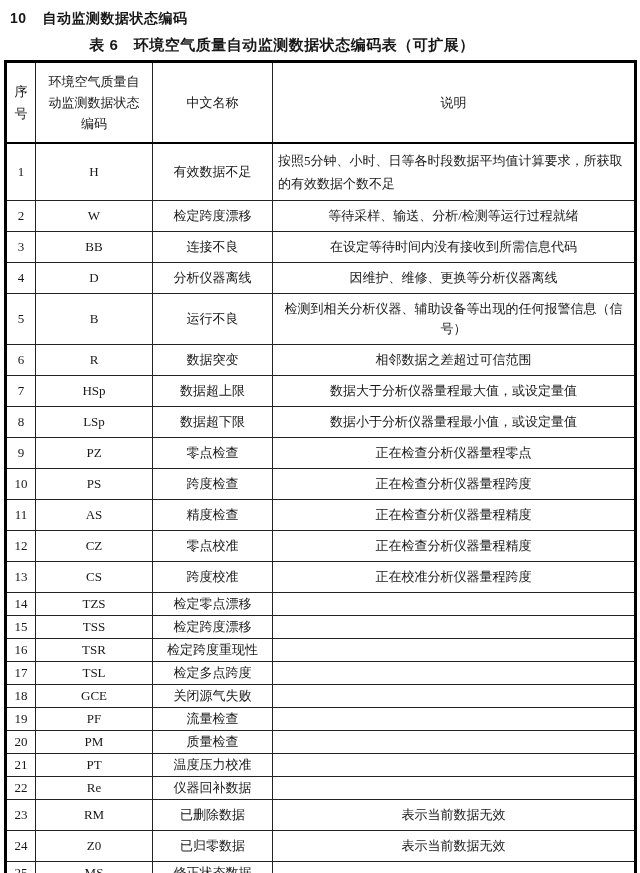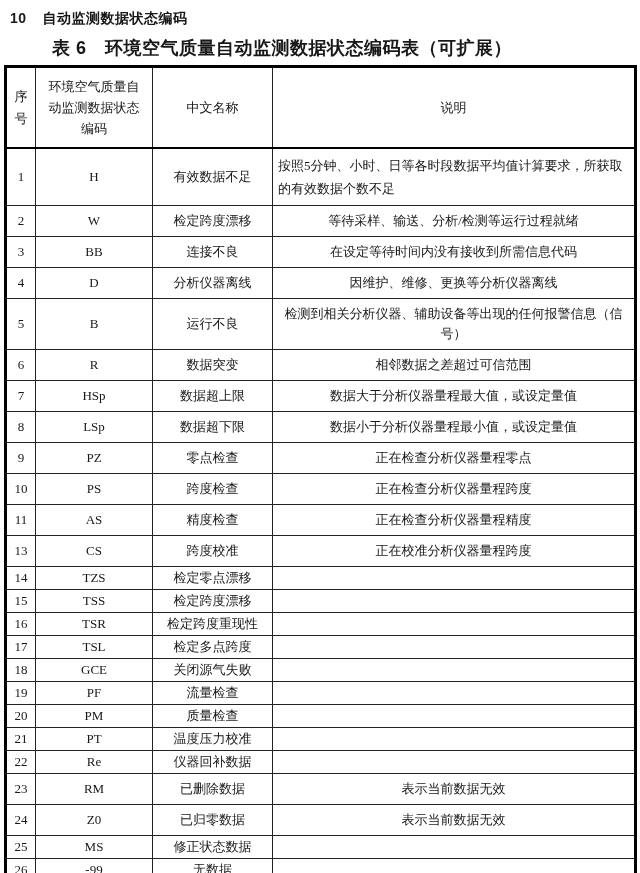--- a/index.html
+++ b/index.html
@@ -28,21 +28,21 @@
   .intro {
     font-size: 14.5px;
     line-height: 27px;
     text-align: justify;
     text-indent: 2em;
     margin: 25px 3px 0 3px;
   }
   .table-caption {
     font-family: "Liberation Sans", "DejaVu Sans", sans-serif;
     font-weight: bold;
-    font-size: 18px;
+    font-size: 15px;
     text-align: center;
     margin: 8px 0 5px 0;
     letter-spacing: 0.5px;
   }
   table.status-table {
     width: 633px;
     margin-left: 0px;
     border-collapse: collapse;
     table-layout: fixed;
     border: 3px solid #000;
@@ -164,20 +164,26 @@
           <td class="cell-name">跨度检查</td>
           <td class="cell-desc">正在检查分析仪器量程跨度</td>
         </tr>
         <tr>
           <td class="cell-no">11</td>
           <td class="cell-code">AS</td>
           <td class="cell-name">精度检查</td>
           <td class="cell-desc">正在检查分析仪器量程精度</td>
         </tr>
         <tr>
+          <td class="cell-no">12</td>
+          <td class="cell-code">CZ</td>
+          <td class="cell-name">零点校准</td>
+          <td class="cell-desc">正在检查分析仪器量程精度</td>
+        </tr>
+        <tr>
           <td class="cell-no">13</td>
           <td class="cell-code">CS</td>
           <td class="cell-name">跨度校准</td>
           <td class="cell-desc">正在校准分析仪器量程跨度</td>
         </tr>
         <tr>
           <td class="cell-no">14</td>
           <td class="cell-code">TZS</td>
           <td class="cell-name">检定零点漂移</td>
           <td class="cell-desc"></td>

